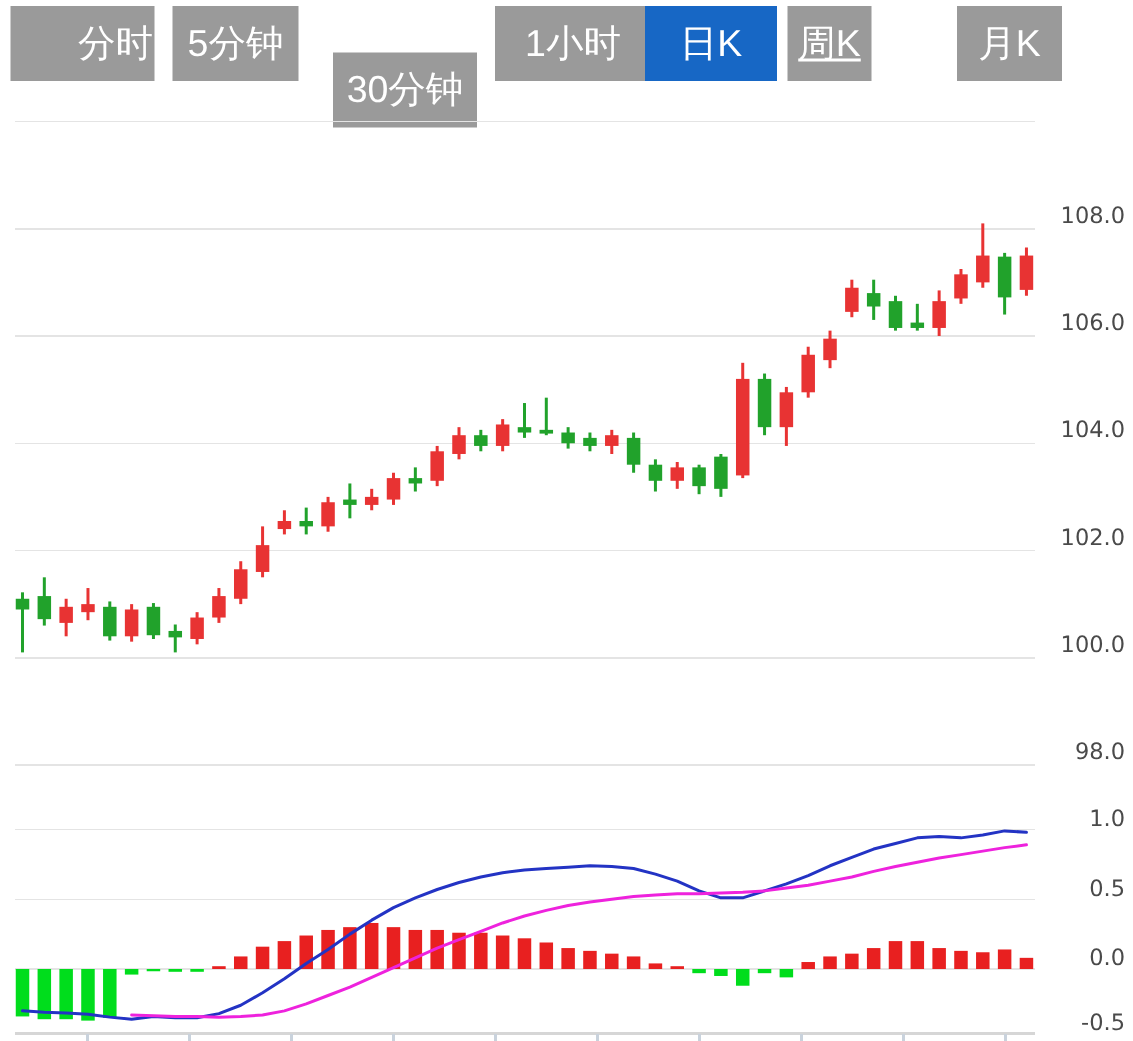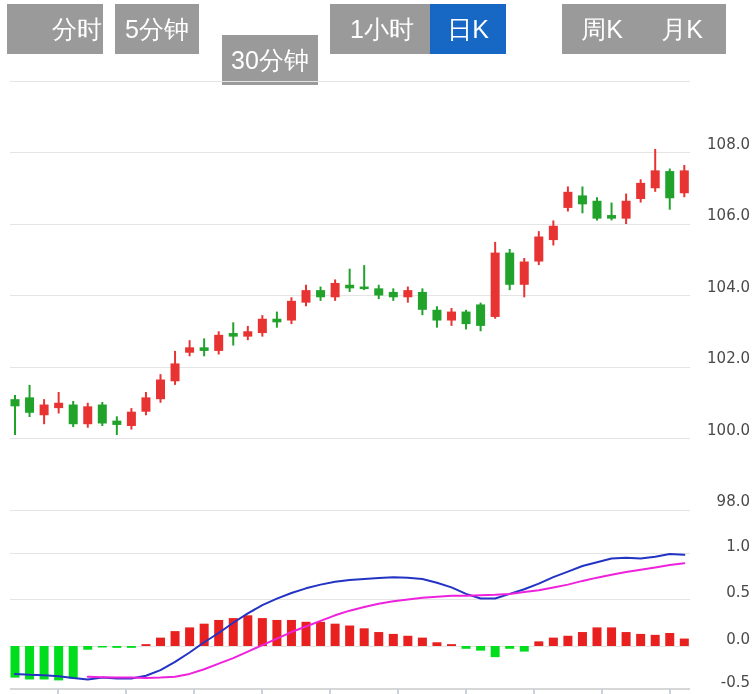--- a/index.html
+++ b/index.html
@@ -6,23 +6,23 @@
   body{width:755px;height:694px;overflow:hidden;font-family:"Liberation Sans",sans-serif;position:relative;}
   .tabbar{position:absolute;top:0;left:0;width:755px;height:58px;background:#fff;}
   .tab{position:absolute;top:4px;height:50px;border:none;cursor:pointer;
        background:var(--tab-bg,#9a9a9a);color:#fff;font-size:25px;line-height:50px;
        text-align:center;padding:0;font-family:"Liberation Sans",sans-serif;}
   .tab.active{background:var(--tab-active-bg,#1767c5);}
   .tab:nth-of-type(1){left:7px;width:96px;padding-left:44px;}
   .tab:nth-of-type(2){left:115px;width:84px;}
   .tab:nth-of-type(3){left:222px;width:96px;margin-top:31px;}
   .tab:nth-of-type(4){left:330px;width:104px;}
-  .tab:nth-of-type(5){left:430px;width:76px;}
-  .tab:nth-of-type(6){left:562px;width:80px;}
-  .tab:nth-of-type(7){left:638px;width:88px;text-align:center;}
+  .tab:nth-of-type(5){left:430px;width:88px;}
+  .tab:nth-of-type(6){left:525px;width:56px;text-decoration:underline;}
+  .tab:nth-of-type(7){left:638px;width:70px;text-align:center;}
   #chart{position:absolute;top:0;left:0;}
   .axis-label{font-family:"DejaVu Sans",sans-serif;font-size:15px;fill:#4a4a4a;}
 </style>
 </head>
 <body>
 
 <div class="tabbar">
   <button class="tab">分时线</button>
   <button class="tab">5分钟</button>
   <button class="tab">30分钟</button>

